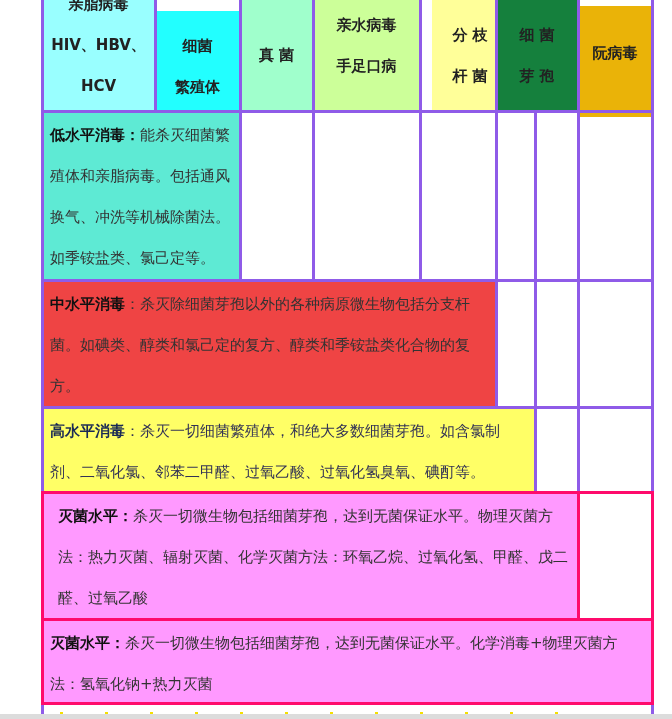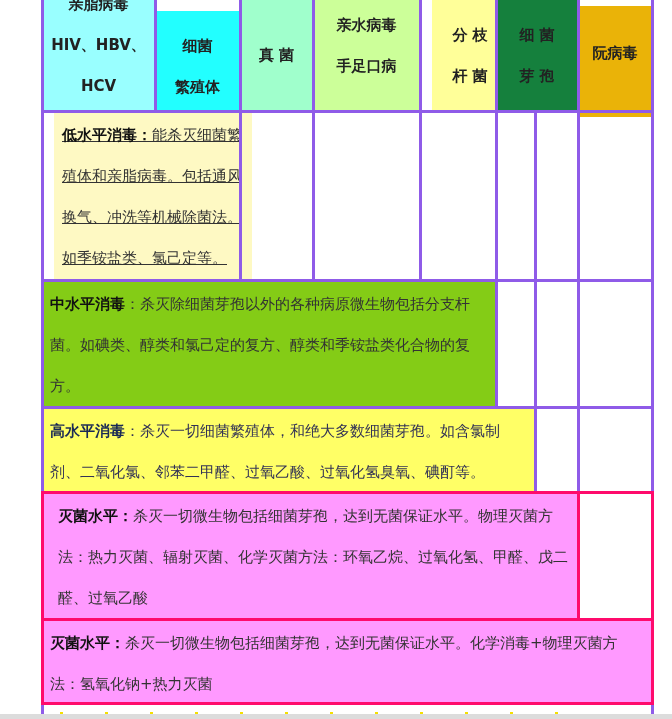--- a/index.html
+++ b/index.html
@@ -41,25 +41,25 @@
   <span>杆 菌</span>
 </div>
 <div class="cell hdr" style="left:496px;top:0;width:82px;height:111px;background:#15803d;">
   <span>细 菌</span>
   <span>芽 孢</span>
 </div>
 <div class="cell hdr" style="left:578px;top:6px;width:74px;height:111px;background:#eab308;padding-bottom:16px;">
   <span>阮病毒</span>
 </div>
 
-<div class="cell txt" style="left:54px;top:111px;width:198px;height:169px;background:#fef9c3;text-decoration:underline;">
+<div class="cell txt" style="left:42px;top:111px;width:198px;height:169px;background:#5eead4;">
   <b>低水平消毒：</b><span>能杀灭细菌繁殖体和亲脂病毒。包括通风换气、冲洗等机械除菌法。如季铵盐类、氯己定等。</span>
 </div>
 
-<div class="cell txt" style="left:42px;top:280px;width:454px;height:127px;background:#84cc16;">
+<div class="cell txt" style="left:42px;top:280px;width:454px;height:127px;background:#ef4444;">
   <b>中水平消毒</b><span>：杀灭除细菌芽孢以外的各种病原微生物包括分支杆菌。如碘类、醇类和氯己定的复方、醇类和季铵盐类化合物的复方。</span>
 </div>
 
 <div class="cell txt" style="left:42px;top:407px;width:493px;height:85px;background:#ffff66;color:#333355;">
   <b style="color:#1a2a55;">高水平消毒</b><span>：杀灭一切细菌繁殖体，和绝大多数细菌芽孢。如含氯制剂、二氧化氯、邻苯二甲醛、过氧乙酸、过氧化氢臭氧、碘酊等。</span>
 </div>
 
 <div class="cell txt" style="left:42px;top:492px;width:536px;height:127px;background:#ff99ff;padding-left:16px;">
   <b>灭菌水平：</b><span>杀灭一切微生物包括细菌芽孢，达到无菌保证水平。物理灭菌方法：热力灭菌、辐射灭菌、化学灭菌方法：环氧乙烷、过氧化氢、甲醛、戊二醛、过氧乙酸</span>
 </div>

